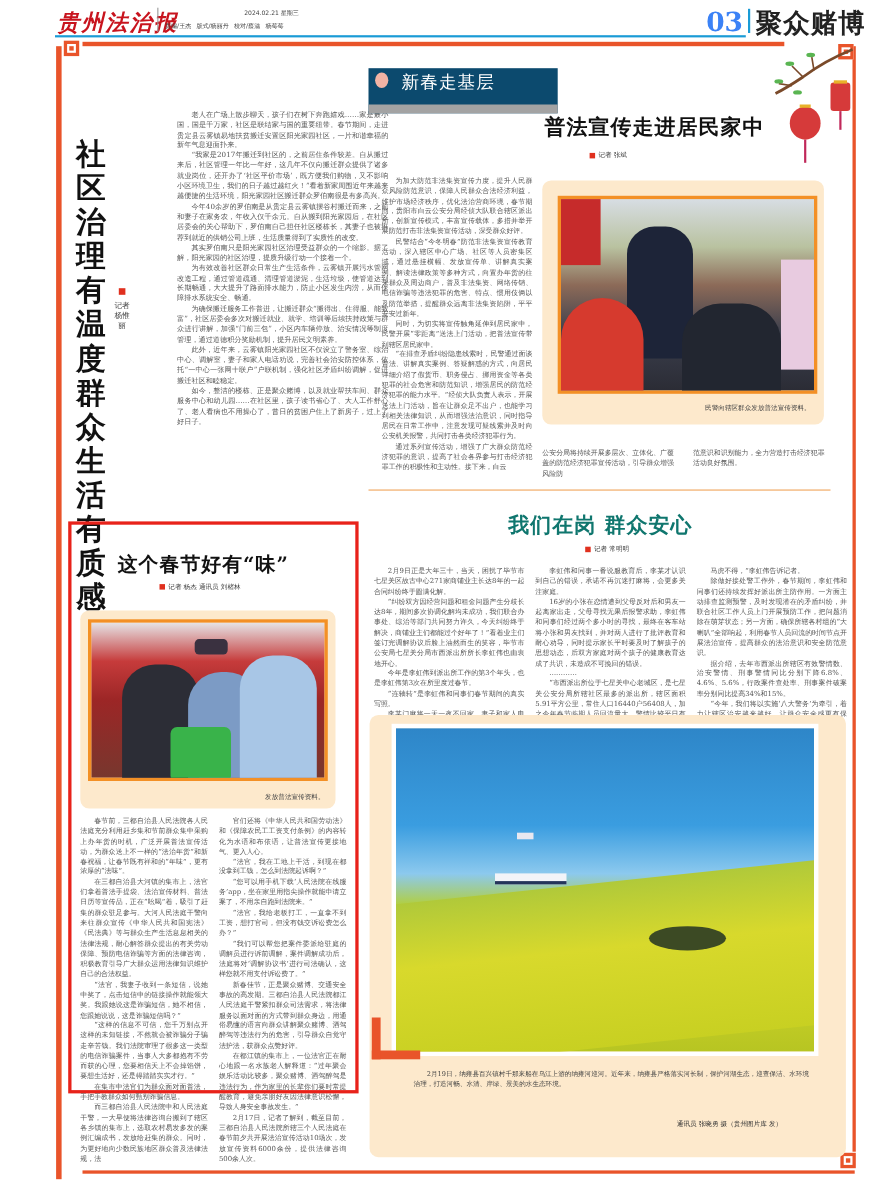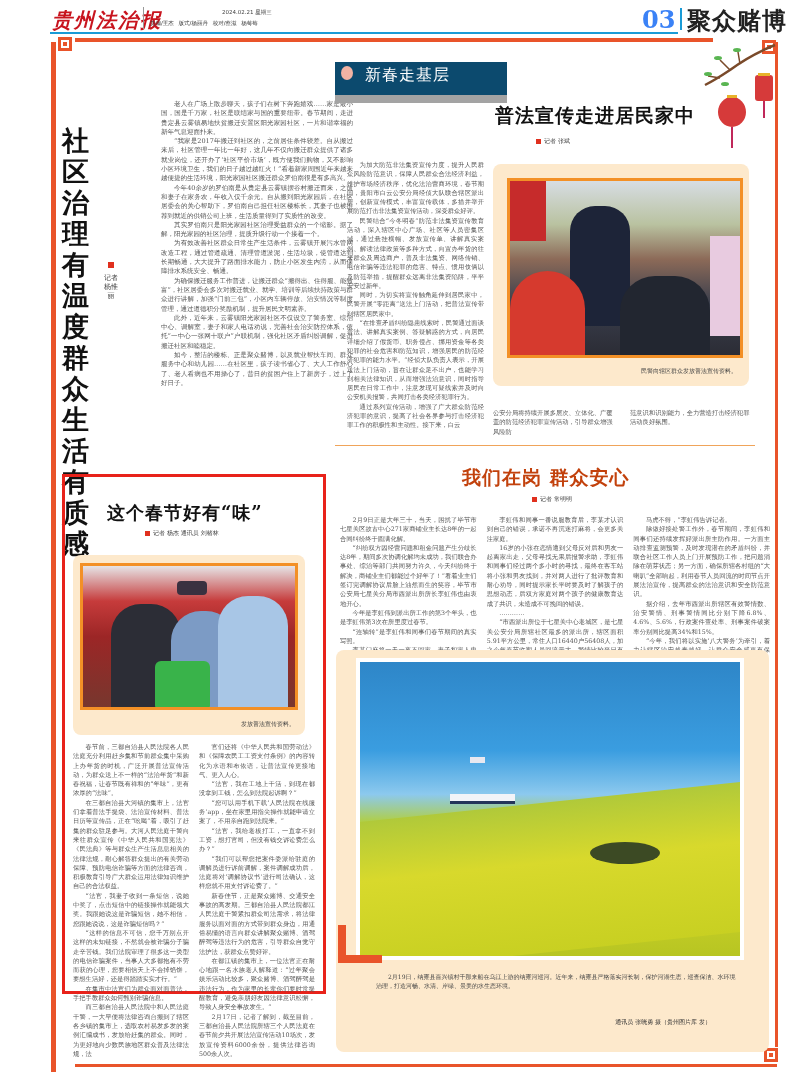--- a/index.html
+++ b/index.html
@@ -19,21 +19,21 @@
 
   
   .frame-top { position: absolute; left: 75px; top: 38px; width: 638px; height: 4px; background: #e9542a; }
   .frame-left { position: absolute; left: 51px; top: 42px; width: 5px; height: 1030px; background: #e9542a; }
   .frame-right { position: absolute; left: 775px; top: 42px; width: 3px; height: 1005px; background: #e9542a; }
   .frame-bottom { position: absolute; left: 75px; top: 1064px; width: 702px; height: 3px; background: #e9542a; }
   .corner { position: absolute; border: 3px solid #e9542a; background: #fff; }
   .corner .dot { position: absolute; width: 4px; height: 4px; background: #e9542a; left: 2px; top: 2px; }
 
   
-  .left-headline { position: absolute; left: 62px; top: 125px; width: 34px; font-size: 27px; font-weight: bold; line-height: 31px; color: #111; font-family: "DejaVu Serif", serif; text-align: left; }
+  .left-headline { position: absolute; left: 62px; top: 125px; width: 34px; font-size: 27px; font-weight: bold; line-height: 31px; color: #111; font-family: "DejaVu Serif", serif; text-align: right; }
   .left-byline { position: absolute; left: 104px; top: 262px; width: 14px; font-size: 7px; color: #444; font-family: "DejaVu Sans", sans-serif; line-height: 9px; text-align: center; }
   .left-byline .sq { display: inline-block; width: 6px; height: 6px; background: #e0301e; margin-bottom: 3px; }
   .left-body { position: absolute; left: 113px; top: 100px; width: 192px; font-size: 6.5px; line-height: 9.3px; color: #555; text-align: justify; margin-left: 48px; }
   .left-body p { text-indent: 2em; }
 
   
   .banner { position: absolute; left: 335px; top: 62px; width: 172px; height: 41px; background: #0c4a6e; border-bottom: 8px solid #a3a3a3; }
   .banner-text { position: absolute; left: 30px; top: 3px; color: #fff; font-size: 16px; font-family: "DejaVu Sans", sans-serif; letter-spacing: 1px; }
   .banner-lantern { position: absolute; left: 6px; top: 4px; width: 12px; height: 14px; border-radius: 50%; background: #f2b3a4; }
 
@@ -67,21 +67,21 @@
   .rb-photo .b { position: absolute; left: 88px; top: 45px; width: 65px; height: 100px; background: #7c9bc5; border-radius: 30px 30px 0 0; }
   .rb-photo .c { position: absolute; left: 135px; top: 30px; width: 70px; height: 120px; background: #a8c6e6; border-radius: 30px 30px 0 0; }
   .rb-photo .d { position: absolute; left: 72px; top: 95px; width: 55px; height: 50px; background: #39b34a; border-radius: 6px; }
   .rb-photo .e { position: absolute; left: 94px; top: 15px; width: 30px; height: 14px; background: #3a3140; border-radius: 4px; }
   .rb-caption { position: absolute; right: 10px; top: 165px; font-size: 6px; color: #444; }
   .rb-body { position: absolute; left: 8px; top: 265px; width: 242px; font-size: 6.3px; line-height: 9.3px; color: #555; display: flex; gap: 10px; text-align: justify; }
   .rb-body .col { flex: 1; }
   .rb-body p { text-indent: 2em; }
 
   
-  .rm-title { position: absolute; left: 462px; top: 465px; font-size: 19px; font-weight: bold; color: #c2410c; letter-spacing: 1px; }
+  .rm-title { position: absolute; left: 462px; top: 465px; font-size: 19px; font-weight: bold; color: #0f766e; letter-spacing: 1px; }
   .rm-byline { position: absolute; left: 532px; top: 495px; font-size: 6px; color: #444; font-family: "DejaVu Sans", sans-serif; }
   .rm-body { position: absolute; left: 340px; top: 515px; width: 430px; font-size: 6.3px; line-height: 9.3px; color: #555; display: flex; gap: 10px; text-align: justify; }
   .rm-body .col { flex: 1; }
   .rm-body p { text-indent: 2em; }
 
   
   .land-wrap { position: absolute; left: 336px; top: 650px; width: 433px; height: 402px; background: #fde9cc; border-radius: 8px; }
   .land-photo { position: absolute; left: 20px; top: 8px; width: 388px; height: 302px; border: 4px solid #fff; overflow: hidden; background: linear-gradient(180deg, #2e86c8 0%, #3a9de0 30%, #8cc9ee 45%, #b3cf3a 55%, #cfd52a 75%, #b7c522 100%); }
   .land-photo .shore { position: absolute; left: 0; top: 160px; width: 100%; height: 150px; background: linear-gradient(180deg, #b0c93a 0%, #d8d92c 40%, #c8d022 100%); transform: skewY(-6deg); transform-origin: left; }
   .land-photo .boat { position: absolute; left: 90px; top: 132px; width: 65px; height: 10px; background: #f2f4f8; border-bottom: 3px solid #24355a; }

